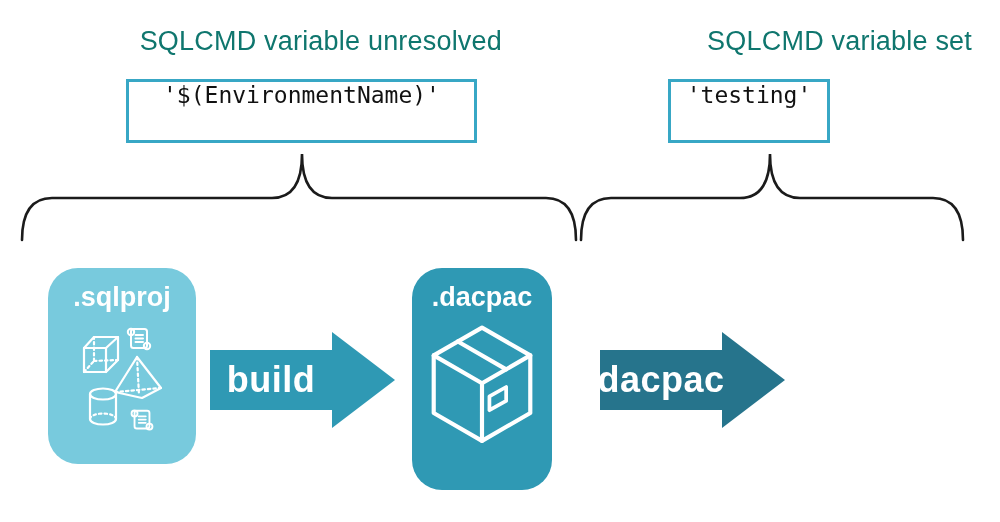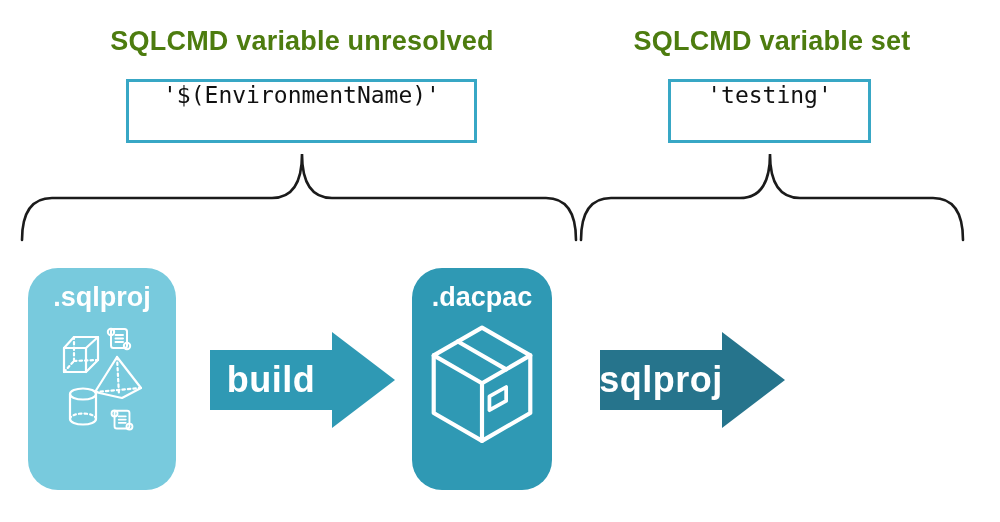--- a/index.html
+++ b/index.html
@@ -1,41 +1,41 @@
 <!DOCTYPE html>
 <html><head>
 <meta charset="utf-8">
 <style>
   html,body{margin:0;padding:0;background:#ffffff;}
   .canvas{
     position:relative;width:1000px;height:522px;background:#ffffff;
     font-family:"Liberation Sans",sans-serif;overflow:hidden;
   }
   .title{
-    position:absolute;text-align:center;font-weight:bold;font-size:27px;
-    color:#4d7c0f;letter-spacing:.2px;
+    position:absolute;text-align:right;font-weight:normal;font-size:27px;
+    color:#0f766e;letter-spacing:.2px;
   }
   .title-left{left:102px;top:26px;width:400px;}
   .title-right{left:572px;top:26px;width:400px;}
   .codebox{
     position:absolute;box-sizing:border-box;border:3px solid #38a7c5;
     background:#ffffff;display:flex;align-items:flex-start;justify-content:center;
     font-family:"DejaVu Sans Mono",monospace;font-size:23px;color:#111111;
   }
   .codebox-left{left:126px;top:79px;width:351px;height:64px;}
-  .codebox-right{left:668px;top:79px;width:203px;height:64px;}
+  .codebox-right{left:668px;top:79px;width:162px;height:64px;}
   .overlay{position:absolute;left:0;top:0;pointer-events:none;}
   .card{
     position:absolute;border-radius:30px;color:#ffffff;
   }
   .card-label{
     position:absolute;left:0;top:14px;width:100%;text-align:center;
     font-weight:bold;font-size:27px;color:#ffffff;
   }
-  .card-sqlproj{left:28px;top:268px;width:148px;height:222px;background:#78cadd;}
+  .card-sqlproj{left:48px;top:268px;width:148px;height:196px;background:#78cadd;}
   .card-dacpac{left:412px;top:268px;width:140px;height:222px;background:#2f99b4;}
   .card-database{left:816px;top:268px;width:146px;height:222px;background:#26748c;}
   .icon{position:absolute;}
   .arrow{position:absolute;width:185px;height:96px;top:332px;}
   .arrow-build{left:210px;}
   .arrow-deploy{left:600px;}
   .arrow-label{
     position:absolute;left:0;top:18px;width:122px;height:60px;
     display:flex;align-items:center;justify-content:center;
     font-weight:bold;font-size:36px;color:#ffffff;letter-spacing:.5px;
@@ -114,17 +114,17 @@
       <path d="M8 36 L8 98 L60 128 L60 66"></path>
       <path d="M112 36 L112 98 L60 128"></path>
       <path d="M68 80 L86 70 L86 85 L68 95 Z" stroke-width="4"></path>
     </svg>
   </div>
 
   <div class="arrow arrow-deploy">
     <svg width="185" height="96" viewBox="0 0 185 96">
       <polygon points="0,18 122,18 122,0 185,48 122,96 122,78 0,78" fill="#26748c"></polygon>
     </svg>
-    <div class="arrow-label">sqlproj</div>
+    <div class="arrow-label">dacpac</div>
   </div>
 
 
 </div>
 
 </body></html>

